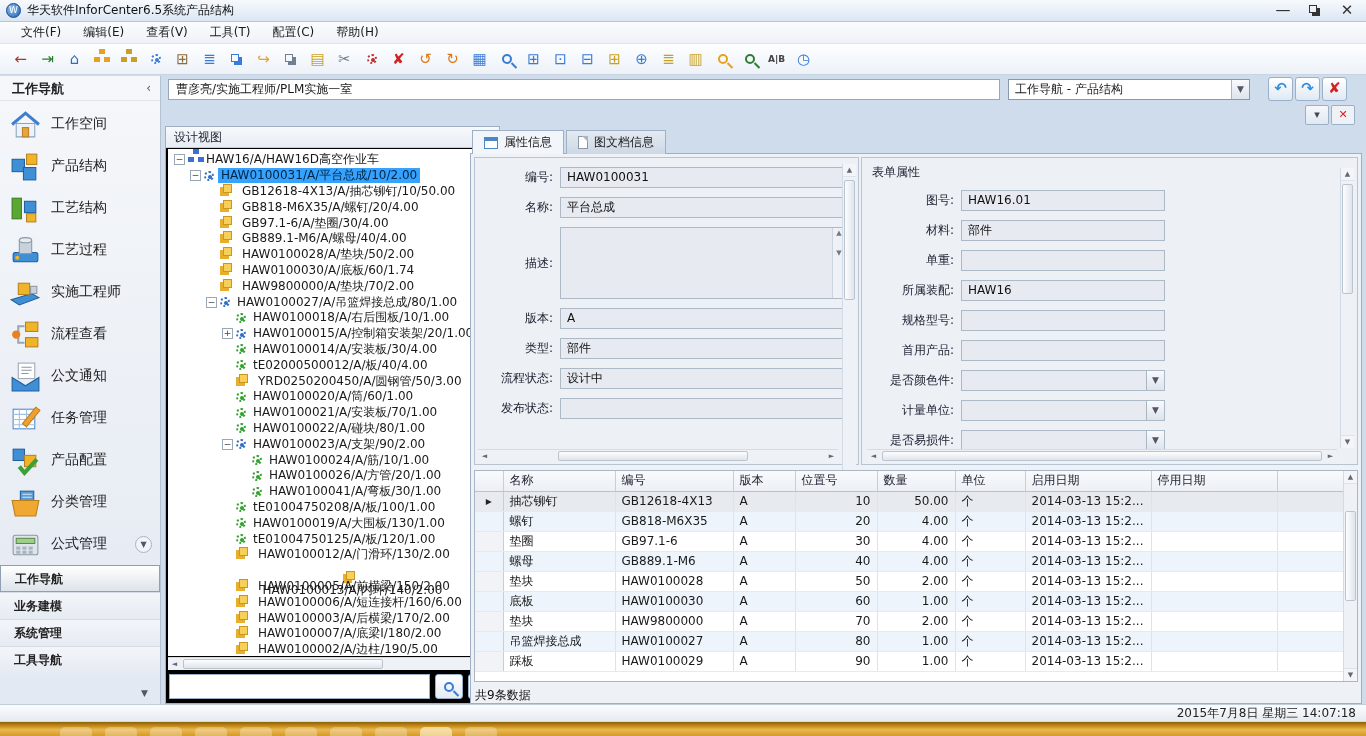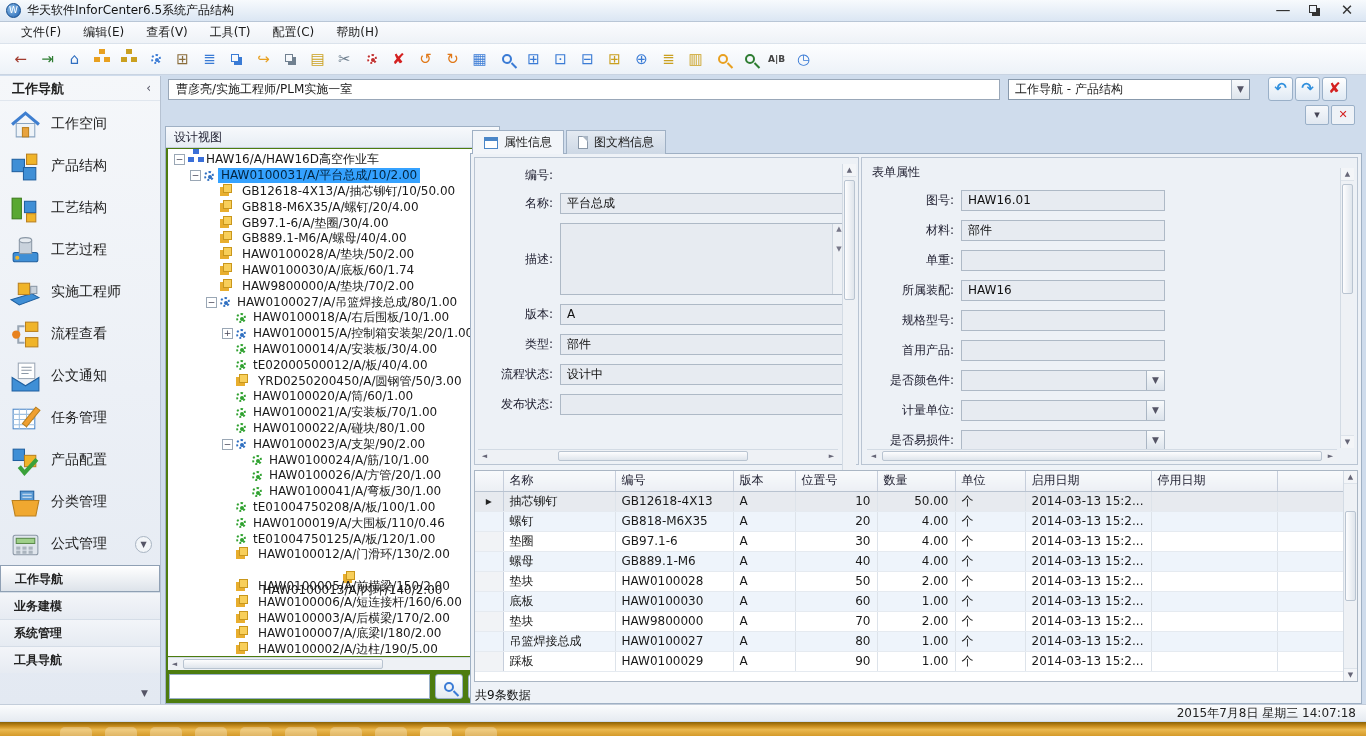--- a/index.html
+++ b/index.html
@@ -63,21 +63,21 @@
   .side-scrollbtn{position:absolute;right:8px;top:460px;width:17px;height:17px;border-radius:50%;
                   border:1px solid #a8b4c2;background:#f2f5f8;color:#556;font-size:8px;
                   text-align:center;line-height:15px;}
   .side-tabs{position:absolute;left:0;right:0;top:489px;}
   .side-tab{height:27px;line-height:26px;padding-left:14px;font-weight:bold;color:#222;
             border-top:1px solid #d5dde7;background:linear-gradient(#f3f5f9,#e6ebf2);}
   .side-tab.sel{border:1px solid #8fa0b4;background:linear-gradient(#ffffff,#dde3ea);}
   .side-more{position:absolute;right:12px;top:612px;color:#556;font-size:9px;}
 
   
-  .design{position:absolute;left:165px;top:126px;width:335px;height:578px;background:#4d7c0f;
+  .design{position:absolute;left:165px;top:126px;width:335px;height:578px;background:#000000;
           border:1px solid #9fb0c4;}
   .design-title{height:21px;line-height:20px;padding-left:8px;background:linear-gradient(#f7f9fc,#e7edf4);
                 border-bottom:1px solid #c4cedc;color:#223;}
   .tree-wrap{position:absolute;left:2px;top:22px;right:16px;bottom:47px;background:#fff;overflow:hidden;}
   .tree{padding:3px 0 0 2px;white-space:nowrap;}
   .tnode{height:15.8px;display:flex;align-items:center;font-size:12px;}
   .exp{width:11px;height:11px;flex:0 0 11px;border:1px solid #9aa7b5;background:#fff;font-size:9px;
        line-height:8px;text-align:center;color:#445;margin-right:3px;}
   .exp.gap{border:none;background:transparent;}
   .ti{margin-right:4px;flex:0 0 auto;}
@@ -503,21 +503,21 @@
             <span class="tlabel">HAW0100041/A/弯板/30/1.00</span>
           </div>
           <div class="tnode" style="padding-left: 52px;">
             <span class="exp gap"></span>
             <span class="ti ic-gear" style="color: rgb(47, 161, 47);"></span>
             <span class="tlabel">tE01004750208/A/板/100/1.00</span>
           </div>
           <div class="tnode" style="padding-left: 52px;">
             <span class="exp gap"></span>
             <span class="ti ic-gear" style="color: rgb(47, 161, 47);"></span>
-            <span class="tlabel">HAW0100019/A/大围板/110/0.46</span>
+            <span class="tlabel">HAW0100019/A/大围板/130/1.00</span>
           </div>
           <div class="tnode" style="padding-left: 52px;">
             <span class="exp gap"></span>
             <span class="ti ic-gear" style="color: rgb(47, 161, 47);"></span>
             <span class="tlabel">tE01004750125/A/板/120/1.00</span>
           </div>
           <div class="tnode" style="padding-left: 52px;">
             <span class="exp gap"></span>
             <span class="ti ti-cube"></span>
             <span class="tlabel">HAW0100012/A/门滑环/130/2.00</span>
@@ -584,20 +584,23 @@
         <div class="dtab">
           <span class="ic-doc"></span>
           <span>图文档信息</span>
         </div>
       </div>
     <div class="dcontent">
 
       <div class="form-left" id="form-left">
           <div class="frow">
             <span class="flabel" style="width: 70px;">编号:</span>
+            <div class="fbox" style="width: 286px;">
+              <span class="txt">HAW0100031</span>
+            </div>
           </div>
           <div class="frow">
             <span class="flabel" style="width: 70px;">名称:</span>
             <div class="fbox" style="width: 286px;">
               <span class="txt">平台总成</span>
             </div>
           </div>
           <div class="frow">
             <span class="flabel" style="width: 70px;">描述:</span>
             <div class="fbox ta" style="width: 286px;">

